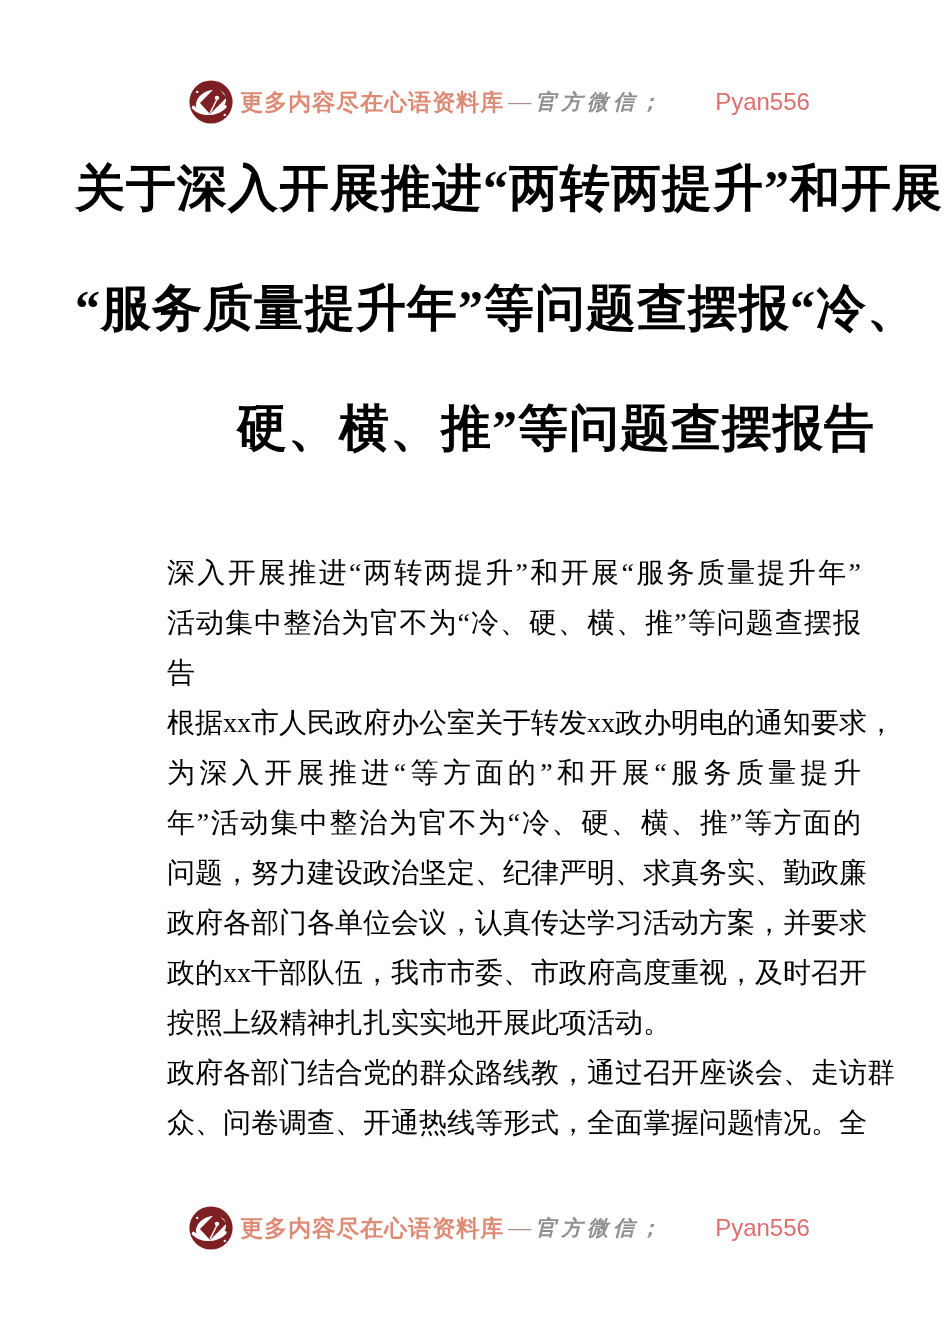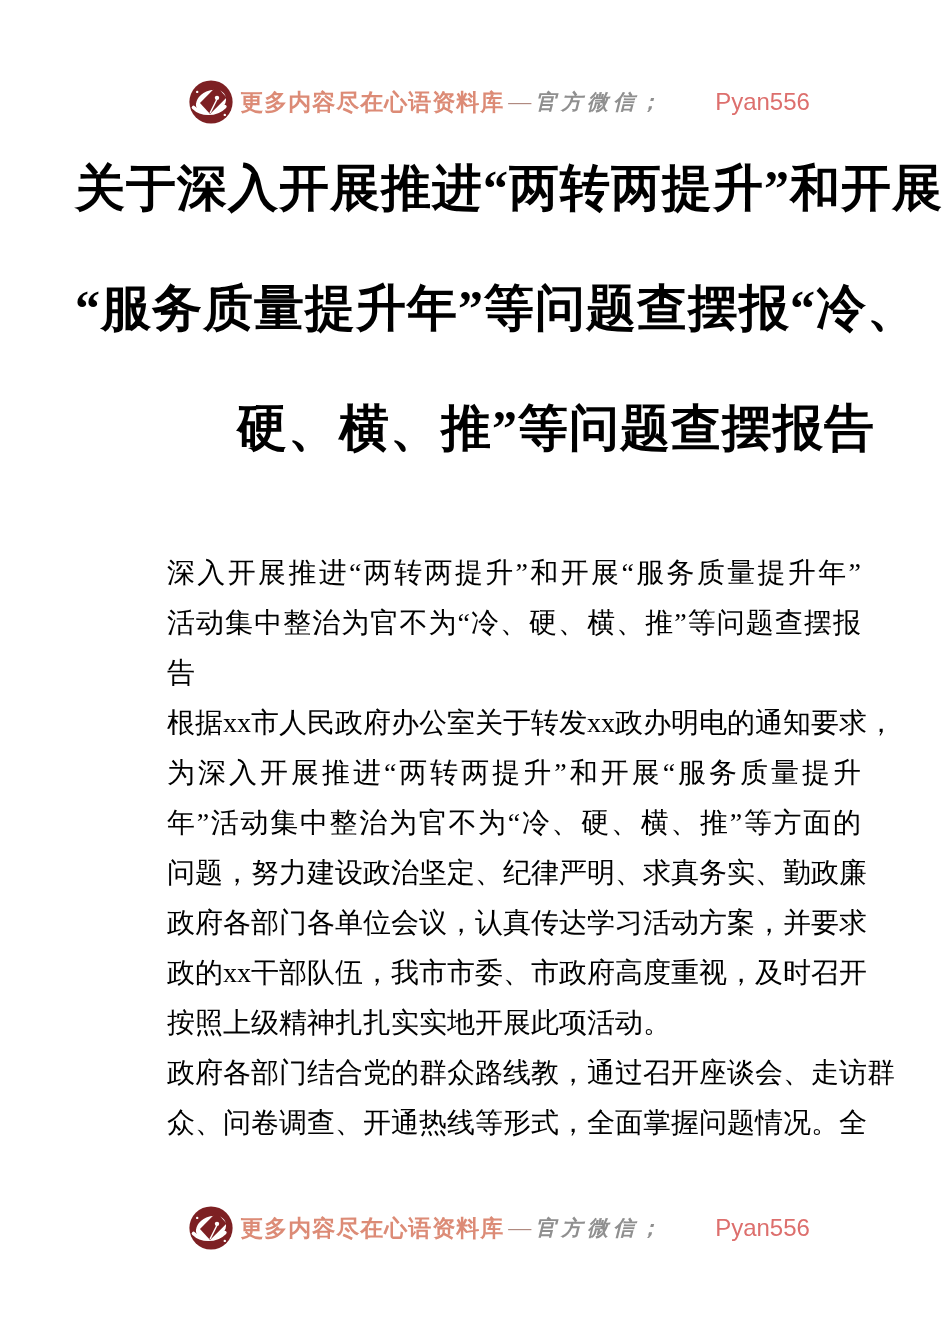--- a/index.html
+++ b/index.html
@@ -126,21 +126,21 @@
     <div class="title-line">关于深入开展推进“两转两提升”和开展</div>
     <div class="title-line">“服务质量提升年”等问题查摆报“冷、</div>
     <div class="title-line">硬、横、推”等问题查摆报告</div>
   </div>
 
   <div class="doc-body">
     <div class="body-line">深入开展推进“两转两提升”和开展“服务质量提升年”</div>
     <div class="body-line">活动集中整治为官不为“冷、硬、横、推”等问题查摆报</div>
     <div class="body-line para-end">告</div>
     <div class="body-line">根据xx市人民政府办公室关于转发xx政办明电的通知要求，</div>
-    <div class="body-line">为深入开展推进“两转两提升”和开展“服务质量提升</div>
+    <div class="body-line">为深入开展推进“等方面的”和开展“服务质量提升</div>
     <div class="body-line">年”活动集中整治为官不为“冷、硬、横、推”等方面的</div>
     <div class="body-line">问题，努力建设政治坚定、纪律严明、求真务实、勤政廉</div>
     <div class="body-line">政府各部门各单位会议，认真传达学习活动方案，并要求</div>
     <div class="body-line">政的xx干部队伍，我市市委、市政府高度重视，及时召开</div>
     <div class="body-line para-end">按照上级精神扎扎实实地开展此项活动。</div>
     <div class="body-line">政府各部门结合党的群众路线教，通过召开座谈会、走访群</div>
     <div class="body-line">众、问卷调查、开通热线等形式，全面掌握问题情况。全</div>
   </div>
 
   <div class="brand-row footer">

